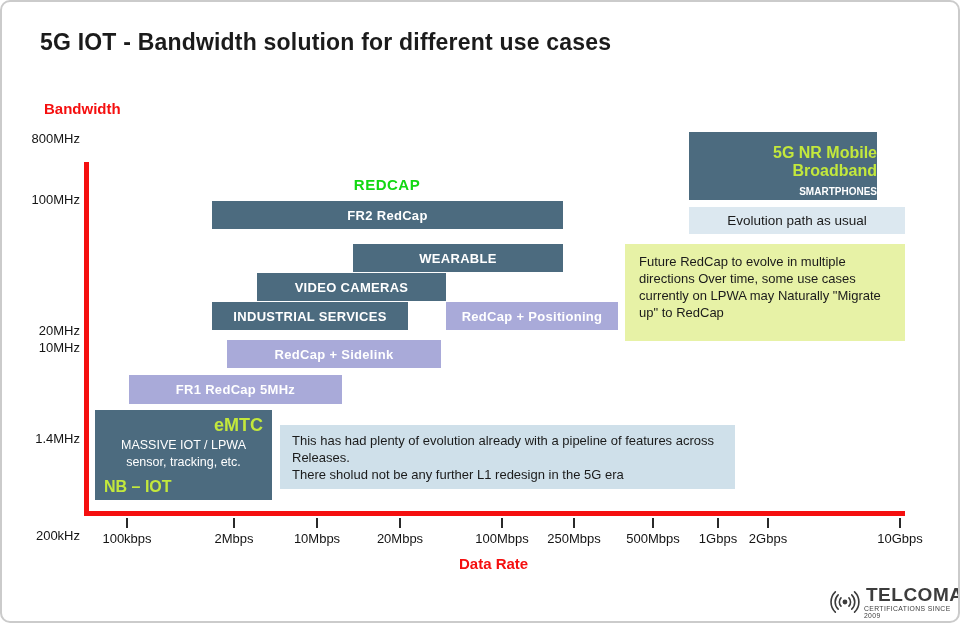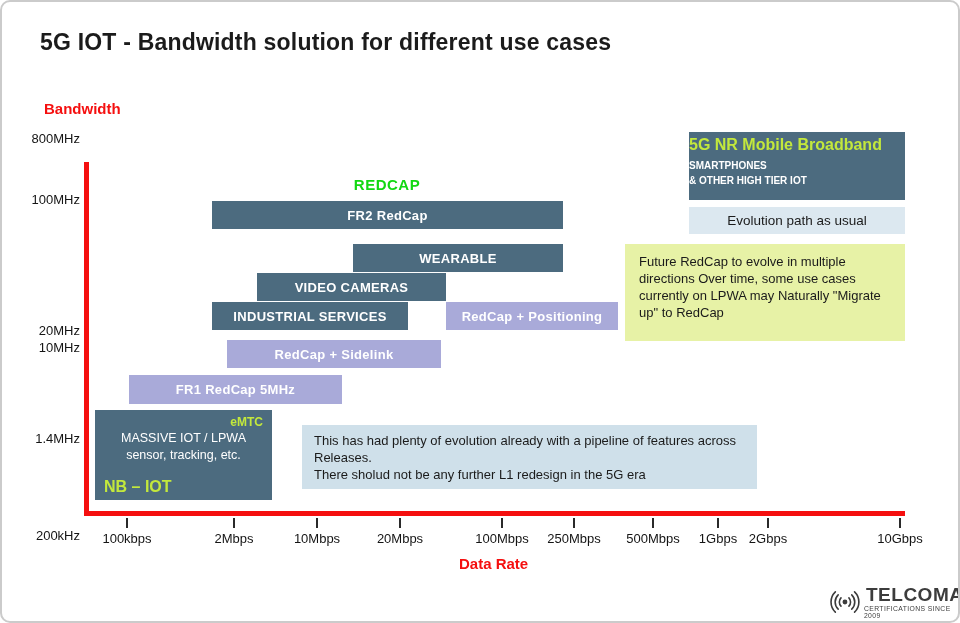--- a/index.html
+++ b/index.html
@@ -28,36 +28,36 @@
   .xlabel{position:absolute;top:529px;width:90px;text-align:center;font-size:13px;
     font-weight:500;color:#141414;}
   .redcap-heading{position:absolute;left:340px;top:174px;width:90px;text-align:center;
     font-size:15px;font-weight:700;letter-spacing:.5px;color:var(--green);}
   .box{position:absolute;display:flex;align-items:center;justify-content:center;
     font-size:13px;font-weight:700;letter-spacing:.3px;color:#fff;text-align:center;}
   .box.dark{background:var(--slate);}
   .box.purple{background:var(--purple);}
   .emtc-box{position:absolute;left:93px;top:408px;width:177px;height:90px;
     background:var(--slate);box-sizing:border-box;padding:5px 9px;}
-  .emtc-top{ text-align:right;font-size:12px;font-weight:700;color:var(--yellowgreen);}
+  .emtc-top{ text-align:right;font-size:18px;font-weight:700;color:var(--yellowgreen);}
   .emtc-mid{ text-align:center;font-size:12.5px;font-weight:400;color:#fff;line-height:15px;margin-top:2px;}
   .emtc-bottom{position:absolute;left:9px;bottom:4px;font-size:16px;font-weight:700;color:var(--yellowgreen);}
-  .broadband-box{position:absolute;left:687px;top:130px;width:216px;height:68px;
-    background:var(--slate);box-sizing:border-box;padding-top:4px;text-align:left;}
+  .broadband-box{position:absolute;left:687px;top:130px;width:188px;height:68px;
+    background:var(--slate);box-sizing:border-box;padding-top:12px;text-align:right;}
   .broadband-title{font-size:16px;font-weight:700;color:var(--yellowgreen);}
   .broadband-sub{font-size:10px;font-weight:700;color:#fff;line-height:15px;margin-top:4px;}
   .path-box{position:absolute;left:687px;top:205px;width:216px;height:27px;
     background:var(--pathblue);display:flex;align-items:center;justify-content:center;
     font-size:13.5px;font-weight:500;color:var(--ink);}
   .future-box{position:absolute;left:623px;top:242px;width:280px;height:97px;
     background:var(--notegreen);box-sizing:border-box;padding:9px 14px;
     font-size:13px;font-weight:500;line-height:17px;color:var(--ink);}
   .lpwa-box{position:absolute;left:278px;top:423px;width:455px;height:64px;
     background:var(--noteblue);box-sizing:border-box;padding:7px 12px;
-    font-size:13px;font-weight:500;line-height:17px;color:var(--ink);margin-left:22px;}
+    font-size:13px;font-weight:500;line-height:17px;color:var(--ink);}
   .logo{position:absolute;left:826px;top:583px;display:flex;align-items:center;gap:2px;}
   .logo-text{display:flex;flex-direction:column;align-items:flex-end;}
   .logo-name{font-size:19px;font-weight:700;letter-spacing:.5px;color:var(--logogray);line-height:19px;}
   .logo-tagline{font-size:6.8px;font-weight:500;letter-spacing:.4px;color:var(--logogray);margin-top:1px;}
 </style>
 </head>
 <body>
 
 <div class="canvas">
 

